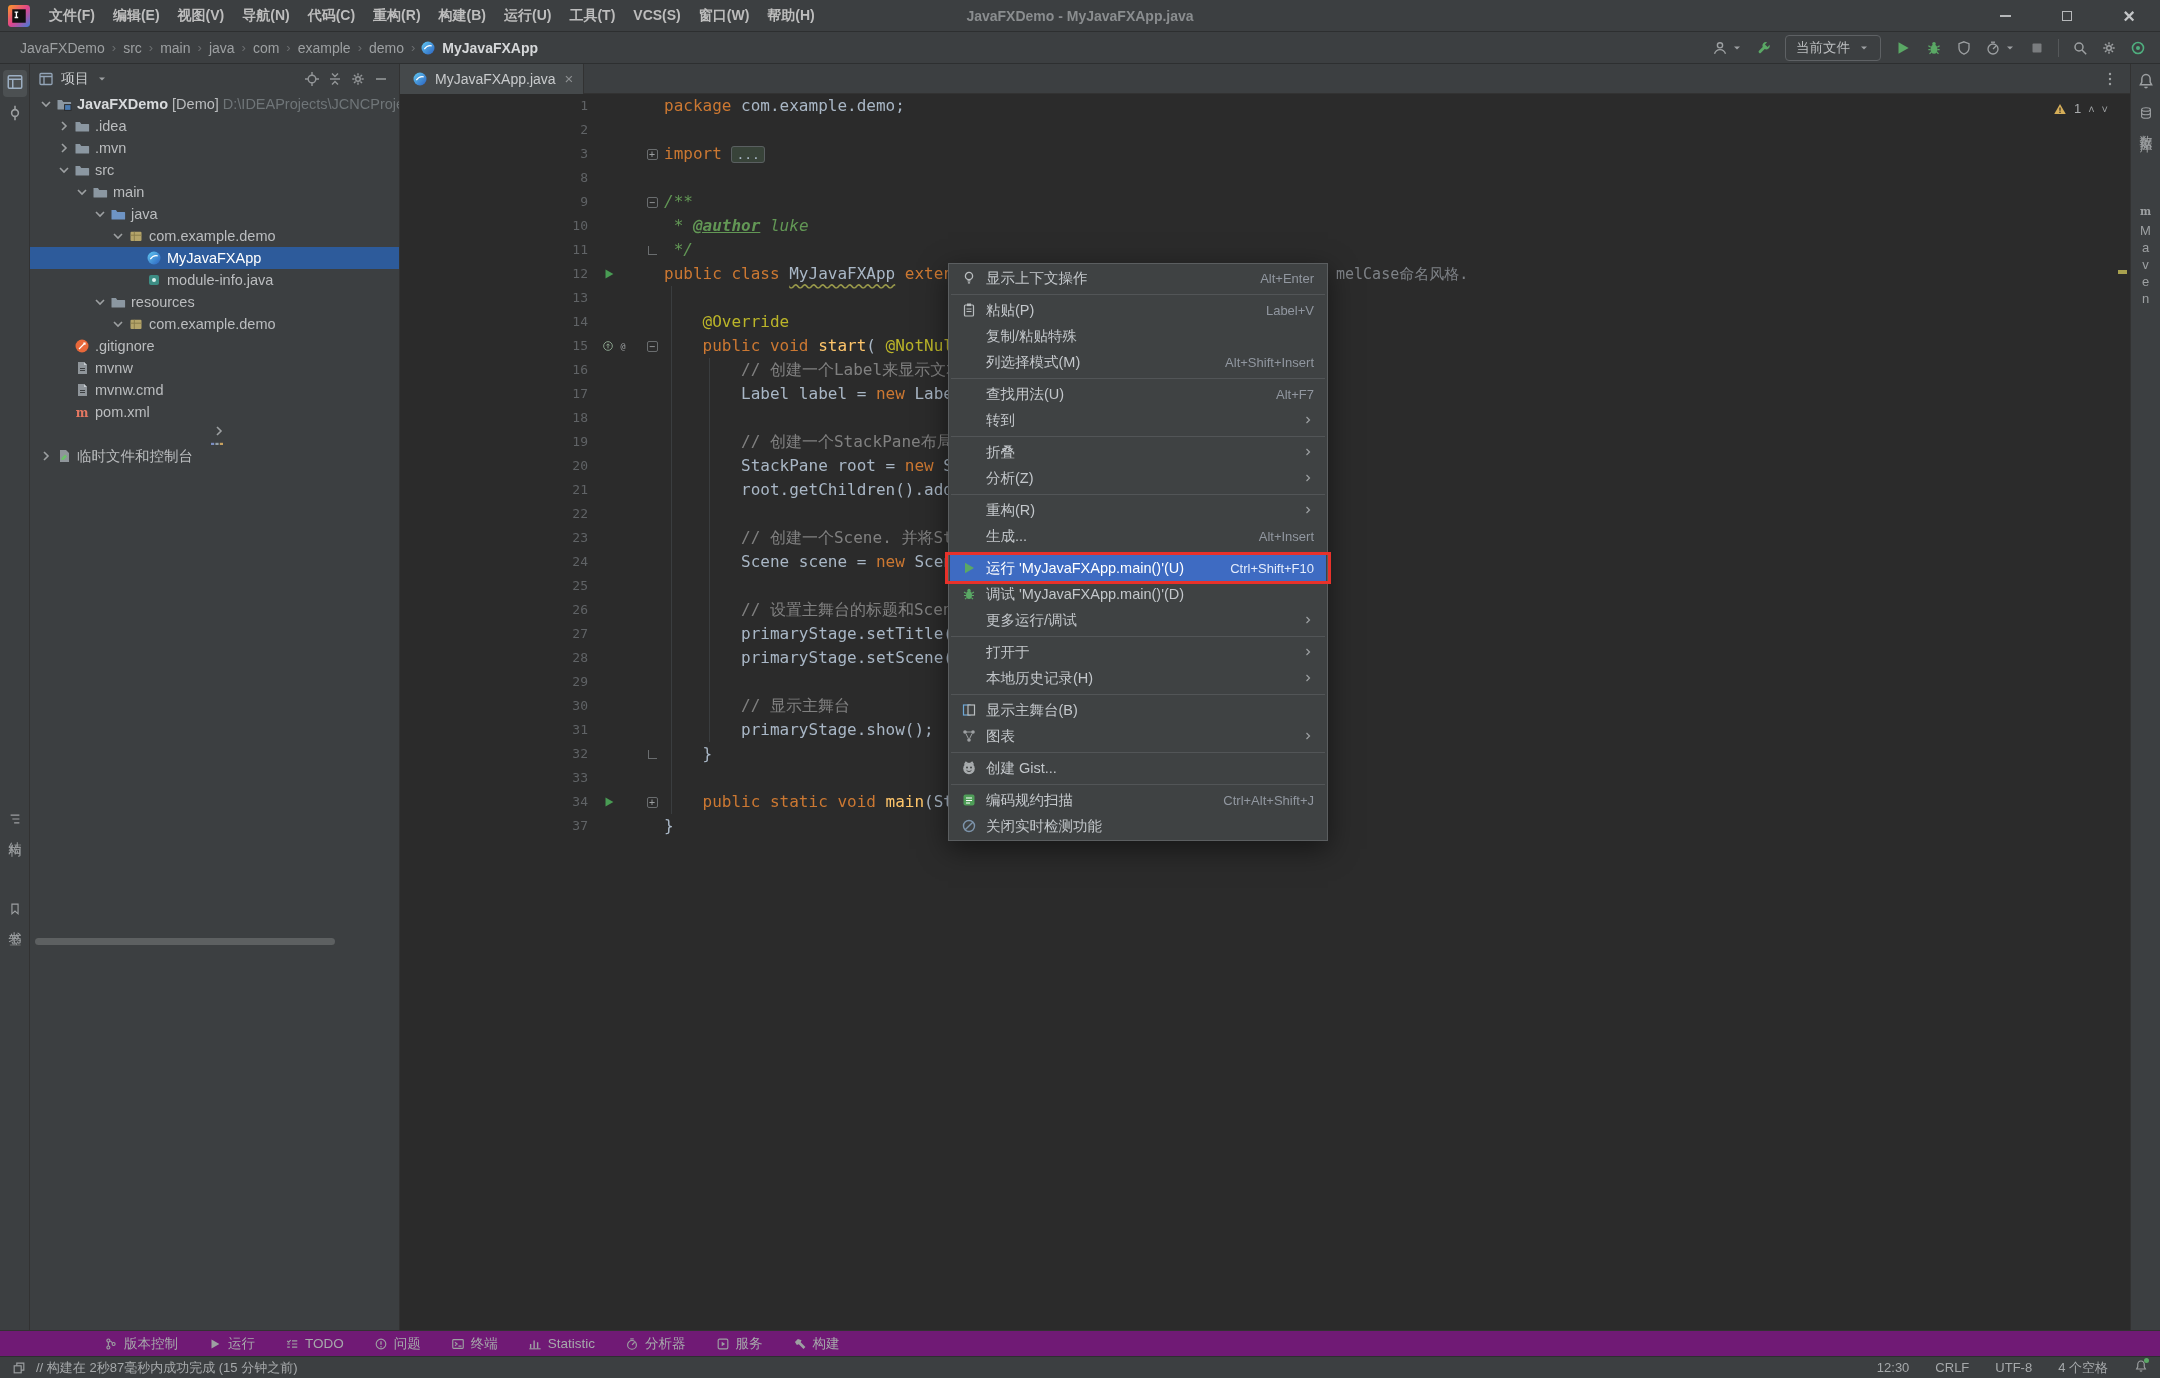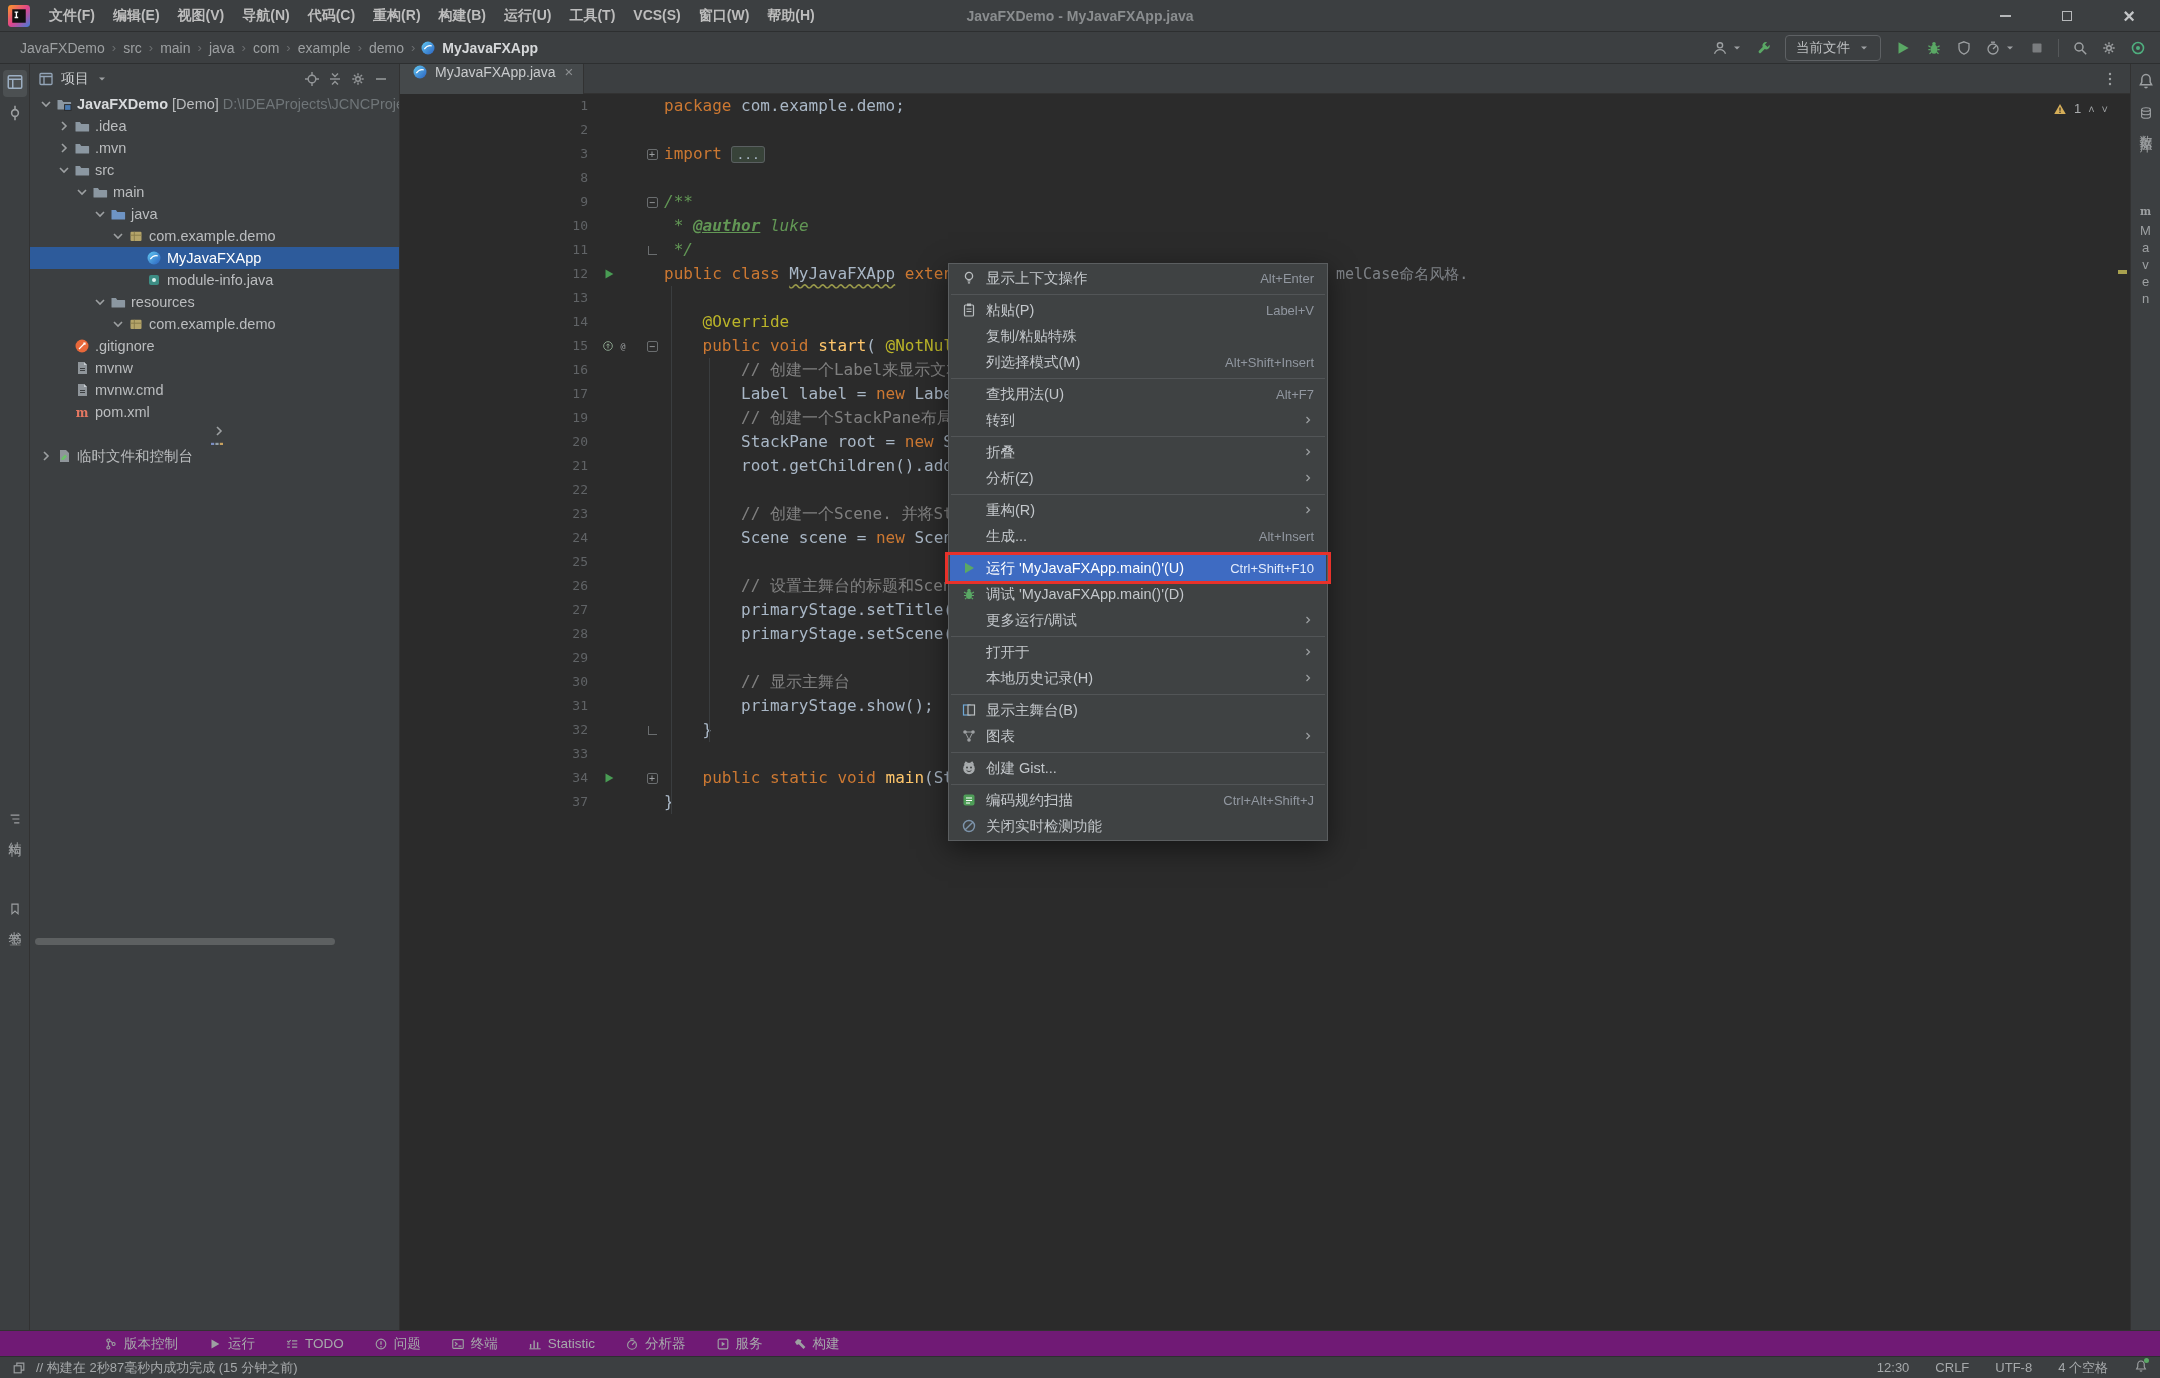--- a/index.html
+++ b/index.html
@@ -64,21 +64,21 @@
   .ticon{width:16px; height:16px; flex:none; margin:0 5px 0 2px;}
   .tlabel.b{font-weight:bold; color:#d8dadc;}
   .trow.sel .tlabel{color:#fff;}
   .tsuffix{color:#bbbdbf; padding-left:4px;}
   .tpath{color:#6f7578; padding-left:4px;}
   #pscroll{position:absolute; left:5px; top:874px; width:300px; height:7px; border-radius:4px; background:#5d6061;}
 
   
   #editorpane{position:absolute; left:400px; top:64px; right:30px; bottom:48px; background:#2b2b2b; z-index:3;}
   #tabbar{height:30px; background:#3c3f41; border-bottom:1px solid #323232; display:flex; align-items:center;}
-  #tab-active{height:30px; display:flex; align-items:flex-start; gap:7px; padding:0 10px 0 12px; background:#45494b;
+  #tab-active{height:30px; display:flex; align-items:center; gap:7px; padding:0 10px 0 12px; background:#45494b;
     border-right:1px solid #323232; font-size:14px; color:#c9cbcd;}
   .tab-close{color:#8d9092; font-size:15px; line-height:1; padding-left:2px;}
   #tab-kebab{margin-left:auto; margin-right:12px;}
   #editor{position:absolute; left:0; right:0; top:30px; bottom:0; font-family:"DejaVu Sans Mono",monospace;
     font-size:16px; line-height:24px; color:#a9b7c6;}
   .iguide{position:absolute; width:1px; background:#3a3d3f;}
   .line{display:flex; height:24px; align-items:center;}
   .ln{width:188px; flex:none; text-align:right; color:#606366; font-size:13px; font-family:"DejaVu Sans Mono",monospace;}
   .gicons{width:52px; flex:none; display:flex; align-items:center; gap:3px; padding-left:14px;}
   .gfold{width:24px; flex:none; display:flex; align-items:center; justify-content:center;}
@@ -741,20 +741,26 @@
             <span class="gfold"></span>
             <span class="code"><span class="s-cm">        // 创建一个Label来显示文本信息</span></span>
           </div>
           <div class="line">
             <span class="ln">17</span>
             <span class="gicons"></span>
             <span class="gfold"></span>
             <span class="code"><span class="s-pl">        Label label = </span><span class="s-kw">new</span><span class="s-pl"> Label(</span><span class="s-st">"Hello, JavaFX!"</span><span class="s-pl">);</span></span>
           </div>
           <div class="line">
+            <span class="ln">18</span>
+            <span class="gicons"></span>
+            <span class="gfold"></span>
+            <span class="code"></span>
+          </div>
+          <div class="line">
             <span class="ln">19</span>
             <span class="gicons"></span>
             <span class="gfold"></span>
             <span class="code"><span class="s-cm">        // 创建一个StackPane布局, 并将Label添加到其中</span></span>
           </div>
           <div class="line">
             <span class="ln">20</span>
             <span class="gicons"></span>
             <span class="gfold"></span>
             <span class="code"><span class="s-pl">        StackPane root = </span><span class="s-kw">new</span><span class="s-pl"> StackPane();</span></span>

